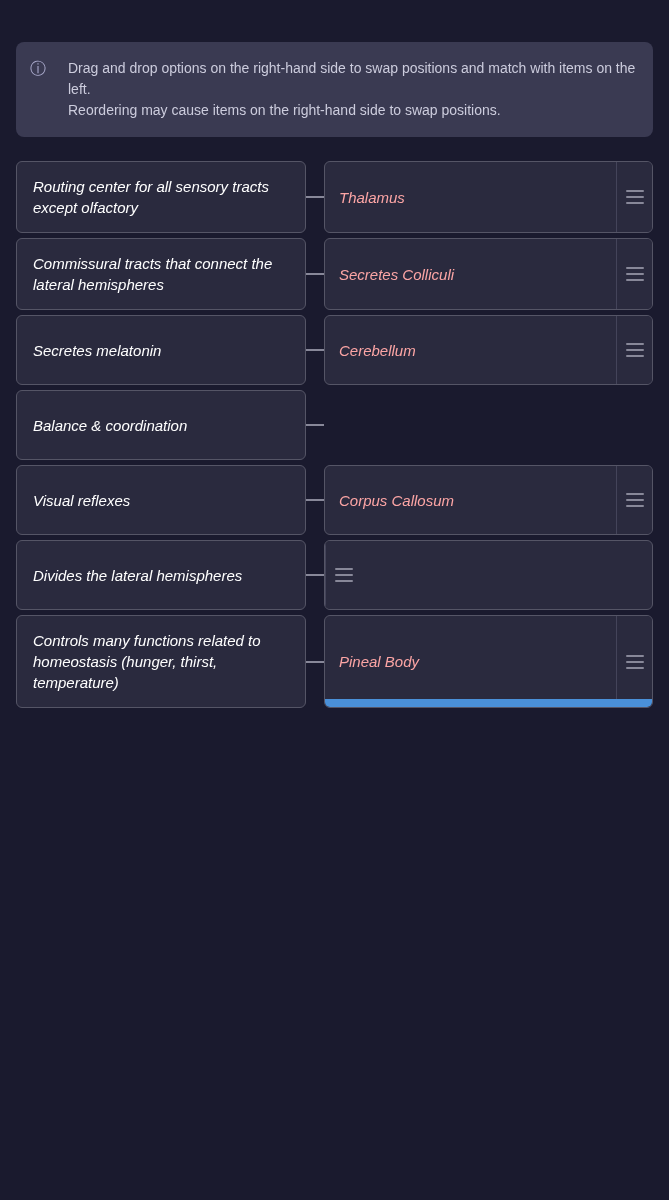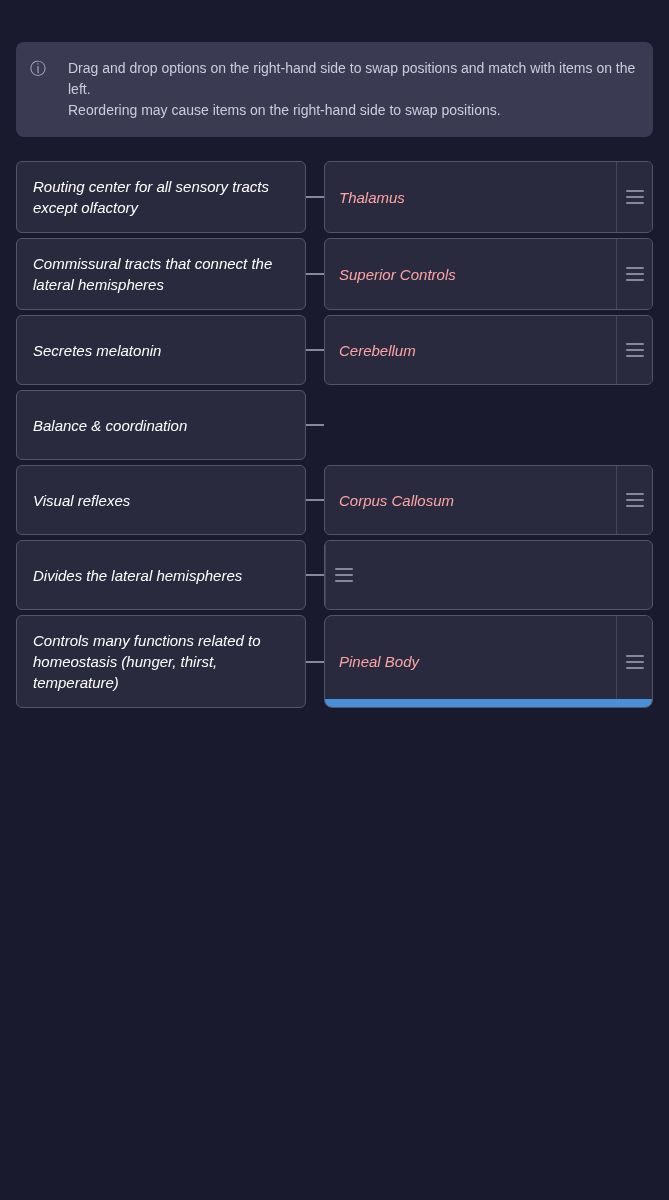--- a/index.html
+++ b/index.html
@@ -128,21 +128,20 @@
       width: 18px;
       height: 2px;
       background-color: #888899;
       border-radius: 1px;
     }
 
     
     .right-cell-wrapper.highlighted {
       border-color: #555566;
       position: relative;
-      border-radius: 8px;
     }
 
     .right-cell-wrapper.highlighted::after {
       content: '';
       position: absolute;
       bottom: 0;
       left: 0;
       right: 0;
       height: 8px;
       background-color: #4a90d9;
@@ -171,21 +170,21 @@
             <span></span>
             <span></span>
           </div>
         </div>
       </div>
     </div>
     <div class="match-row">
       <div class="left-cell">Commissural tracts that connect the lateral hemispheres</div>
       <div class="connector"></div>
       <div class="right-cell-wrapper">
-        <div class="right-cell">Superior Controls</div>
+        <div class="right-cell">Secretes Colliculi</div>
         <div class="drag-handle">
           <div class="drag-handle-icon">
             <span></span>
             <span></span>
             <span></span>
           </div>
         </div>
       </div>
     </div>
     <div class="match-row">

